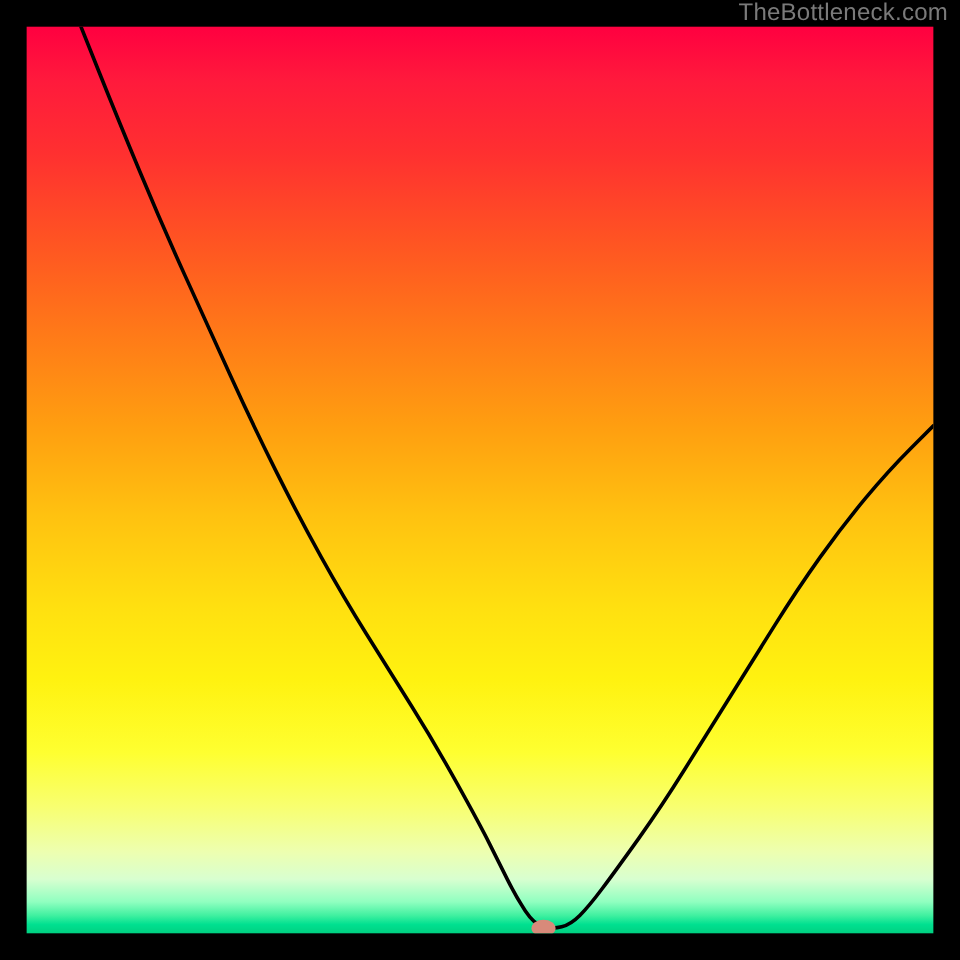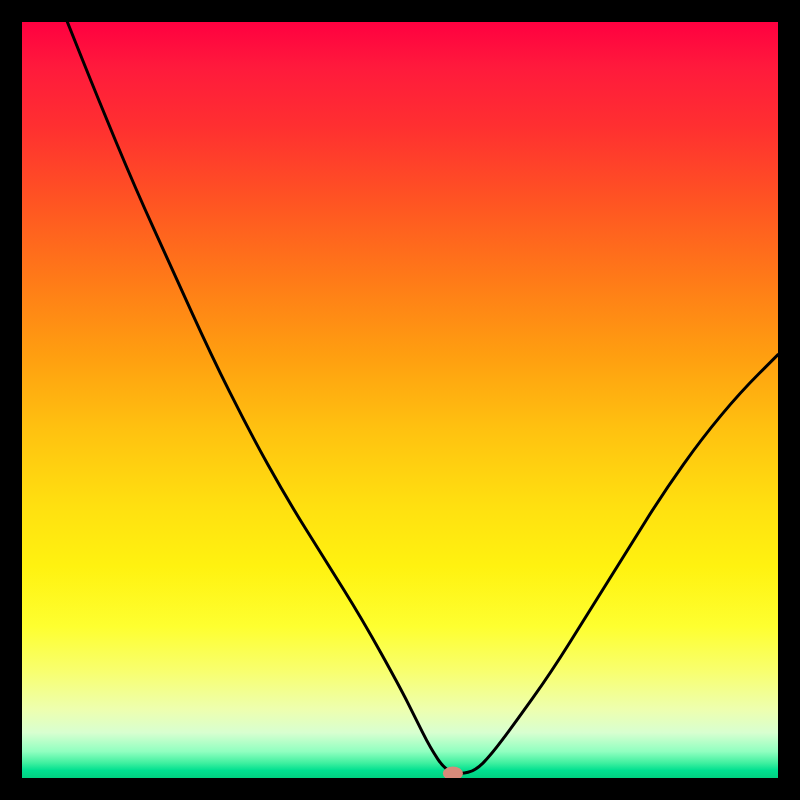--- a/index.html
+++ b/index.html
@@ -76,13 +76,14 @@
     <div class="gradient-bg"></div>
     <svg class="curve" viewBox="0 0 756 756" preserveAspectRatio="none">
       <g>
           <path d="M 45.36 0.00 Q 45.36 0.00 60.48 37.80 Q 75.60 75.60 94.50 120.96 Q 113.40 166.32 132.30 207.90 Q 151.20 249.48 170.10 291.06 Q 189.00 332.64 207.90 370.44 Q 226.80 408.24 245.70 442.26 Q 264.60 476.28 283.50 506.52 Q 302.40 536.76 321.30 567.00 Q 340.20 597.24 359.10 631.26 Q 378.00 665.28 385.56 680.40 Q 393.12 695.52 400.68 710.64 Q 408.24 725.76 415.80 737.10 Q 423.36 748.44 430.92 750.33 Q 438.48 752.22 446.04 750.33 Q 453.60 748.44 461.16 740.88 Q 468.72 733.32 480.06 718.20 Q 491.40 703.08 510.30 676.62 Q 529.20 650.16 548.10 619.92 Q 567.00 589.68 585.90 559.44 Q 604.80 529.20 623.70 498.96 Q 642.60 468.72 661.50 442.26 Q 680.40 415.80 699.30 393.12 Q 718.20 370.44 737.10 351.54 T 756.00 332.64 " fill="none" stroke="#000" stroke-width="3" stroke-linecap="round" stroke-linejoin="round"></path>
         </g>
       <g>
           <ellipse cx="430.92" cy="751.46" rx="10" ry="7" fill="#d88a7a"></ellipse>
         </g>
     </svg>
   </div>
+  <div class="watermark">TheBottleneck.com</div>
 </div>
 
 </body></html>

